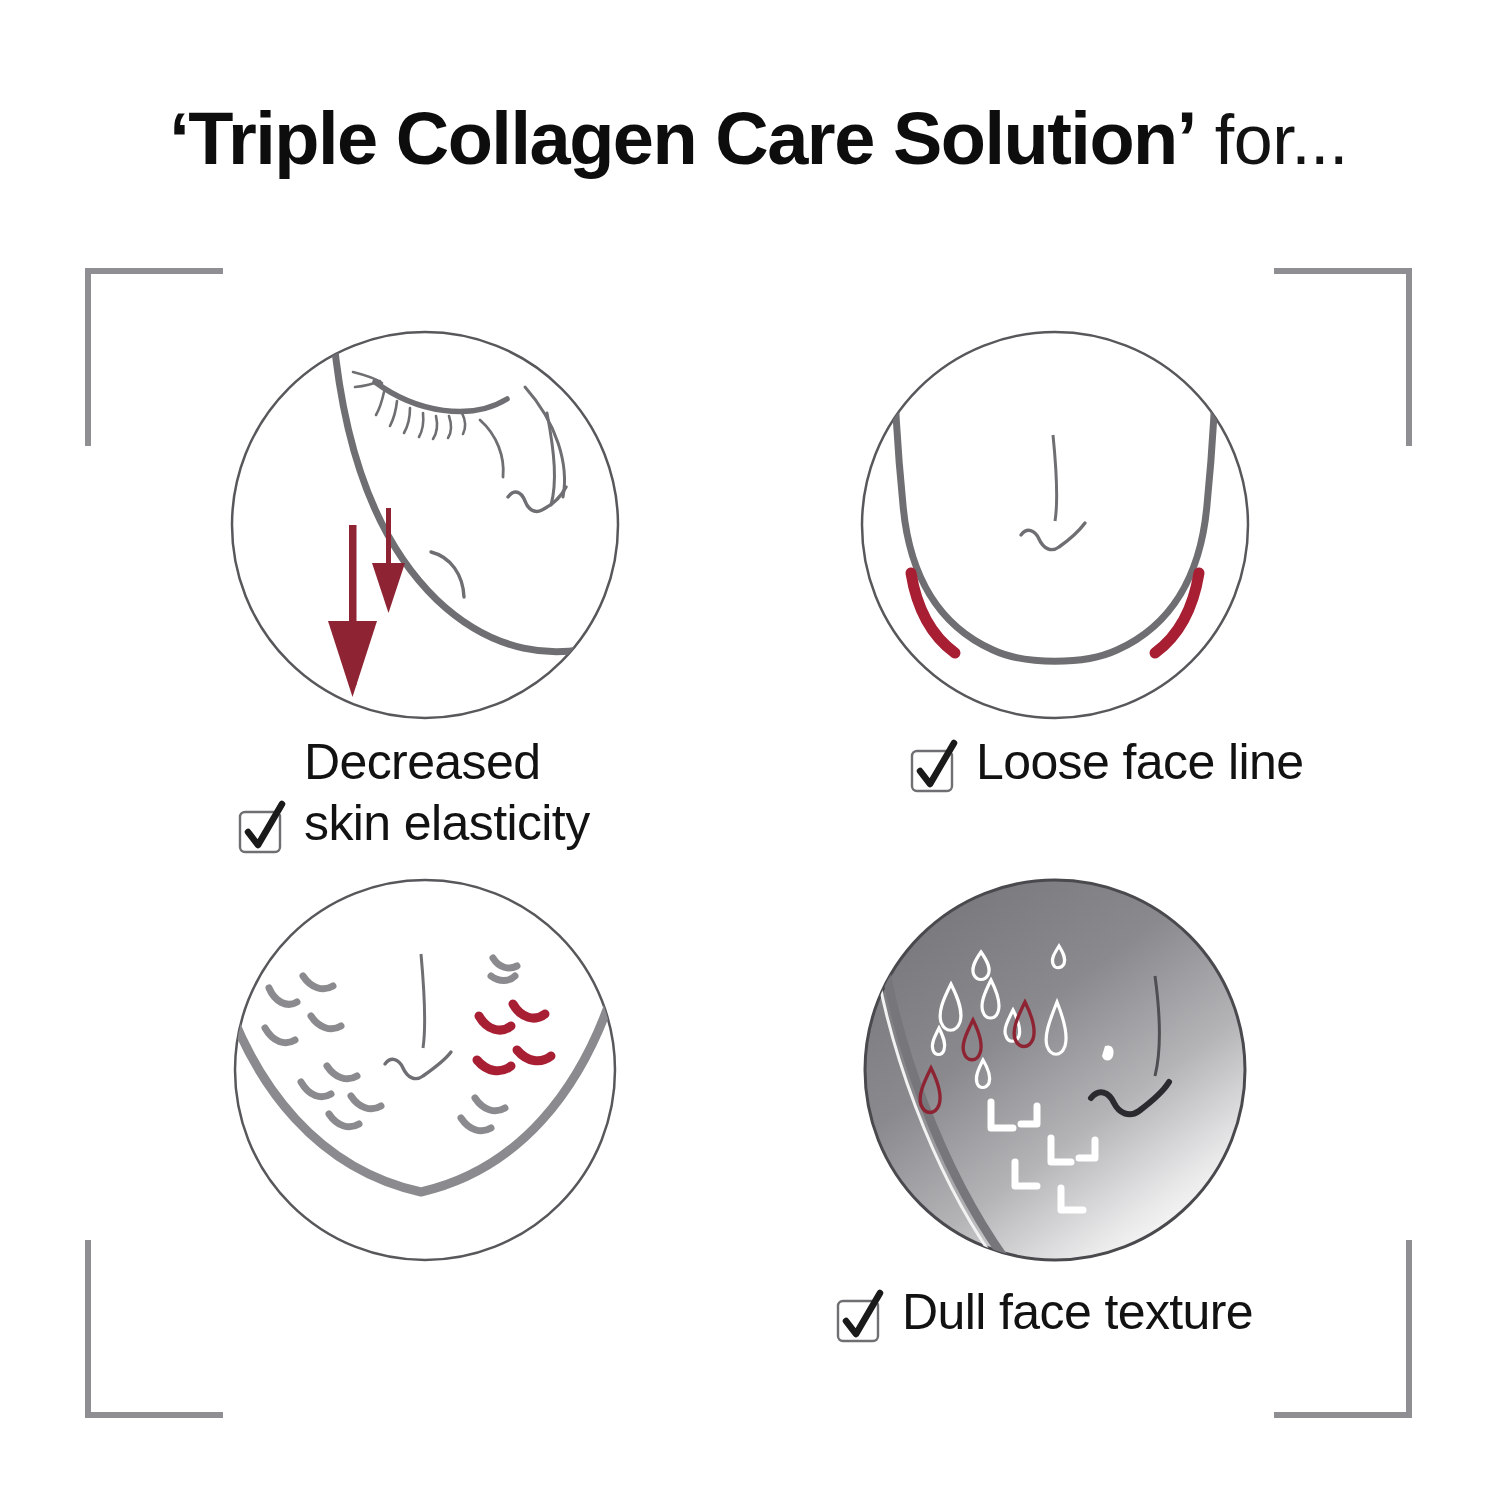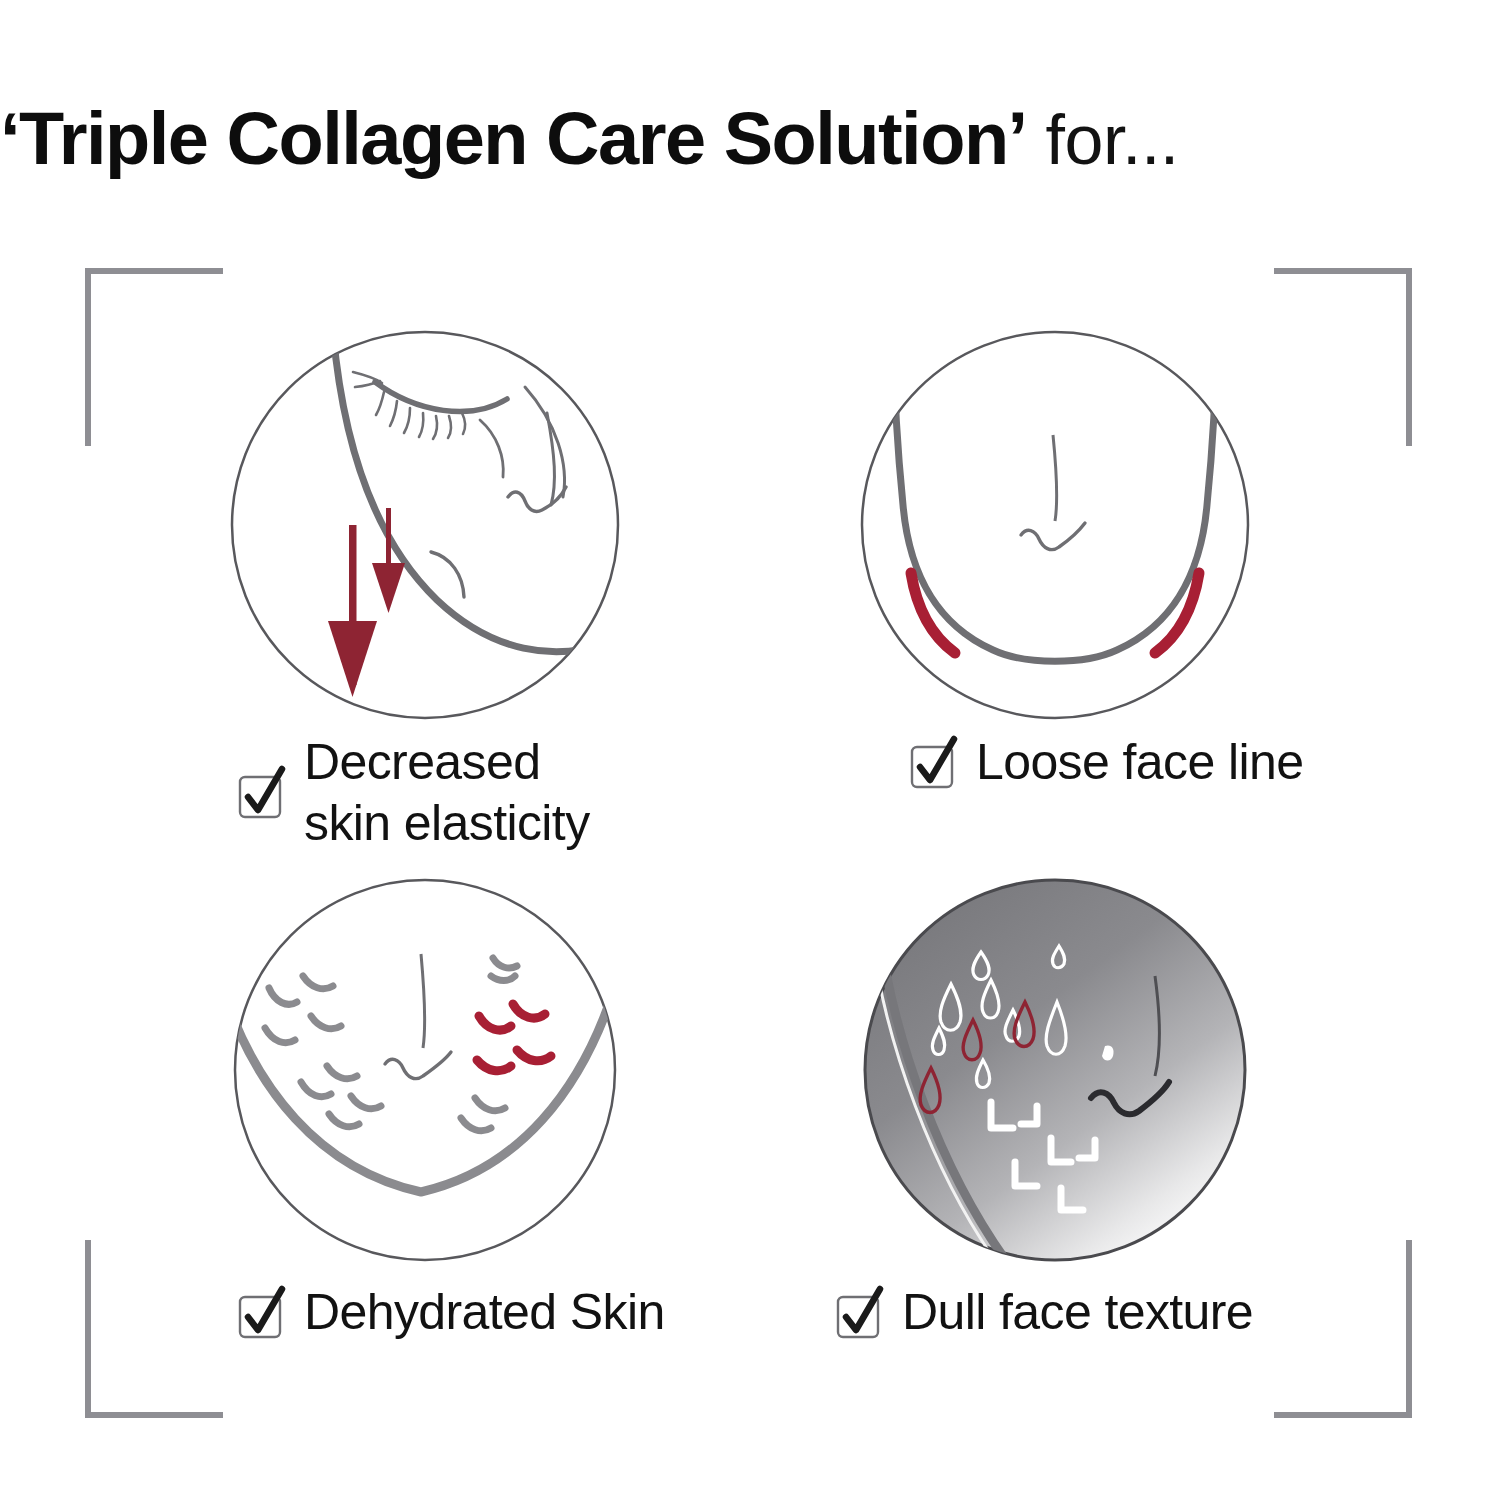--- a/index.html
+++ b/index.html
@@ -22,21 +22,21 @@
     width: 1500px;
     height: 1500px;
   }
 
   
   .title-wrap {
     position: absolute;
     left: 0;
     top: 96px;
     width: 1348px;
-    text-align: left;
+    text-align: right;
     white-space: nowrap;
   }
   .title-strong {
     font-size: 74px;
     font-weight: bold;
     letter-spacing: -1.5px;
     color: #0d0d0d;
   }
   .title-light {
     font-size: 70px;
@@ -85,21 +85,21 @@
   .cell-4 { left: 855px;  top: 870px;  }
 
   .illus {
     display: block;
   }
 
   
   .label-row {
     position: absolute;
     display: flex;
-    align-items: center;
+    align-items: flex-end;
     gap: 22px;
   }
   .row-1 { left: 238px; top: 732px; }
   .row-2 { left: 866px; top: 732px; margin-left: 44px; }
   .row-3 { left: 238px; top: 1282px; }
   .row-4 { left: 836px; top: 1282px; }
 
   .checkbox {
     position: relative;
     width: 44px;
@@ -322,29 +322,20 @@
   <div class="label-row row-2">
     <span class="checkbox">
       <svg width="44" height="44" viewBox="0 0 44 44">
         <rect x="2" y="2" width="40" height="40" rx="5" ry="5" fill="#ffffff" stroke="#6f6f73" stroke-width="2.4"></rect>
         <path d="M10 22 L20 35 L44 -6" fill="none" stroke="#1a1a1a" stroke-width="6.5" stroke-linecap="round" stroke-linejoin="round"></path>
       </svg>
     </span>
     <span class="label-text">Loose face line</span>
   </div>
 
-  <div class="label-row row-3">
-    <span class="checkbox">
-      <svg width="44" height="44" viewBox="0 0 44 44">
-        <rect x="2" y="2" width="40" height="40" rx="5" ry="5" fill="#ffffff" stroke="#6f6f73" stroke-width="2.4"></rect>
-        <path d="M10 22 L20 35 L44 -6" fill="none" stroke="#1a1a1a" stroke-width="6.5" stroke-linecap="round" stroke-linejoin="round"></path>
-      </svg>
-    </span>
-    <span class="label-text">Dehydrated Skin</span>
-  </div>
 
   <div class="label-row row-4">
     <span class="checkbox">
       <svg width="44" height="44" viewBox="0 0 44 44">
         <rect x="2" y="2" width="40" height="40" rx="5" ry="5" fill="#ffffff" stroke="#6f6f73" stroke-width="2.4"></rect>
         <path d="M10 22 L20 35 L44 -6" fill="none" stroke="#1a1a1a" stroke-width="6.5" stroke-linecap="round" stroke-linejoin="round"></path>
       </svg>
     </span>
     <span class="label-text">Dull face texture</span>
   </div>

